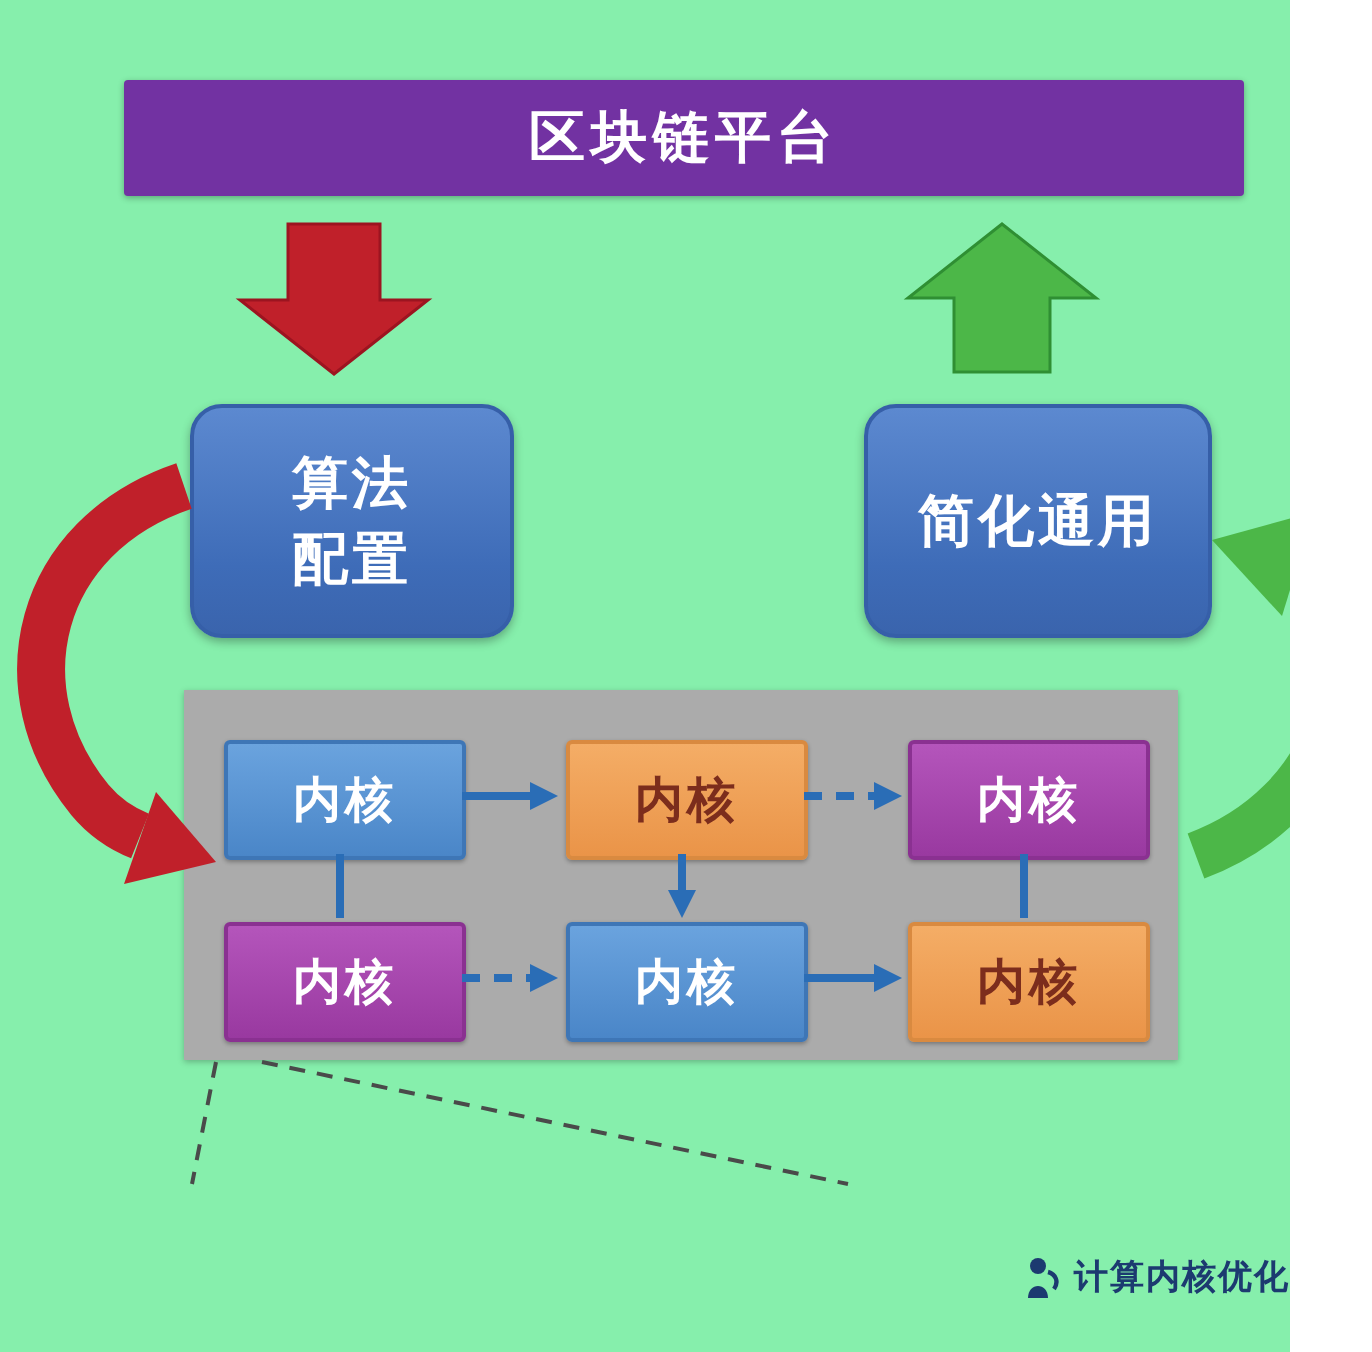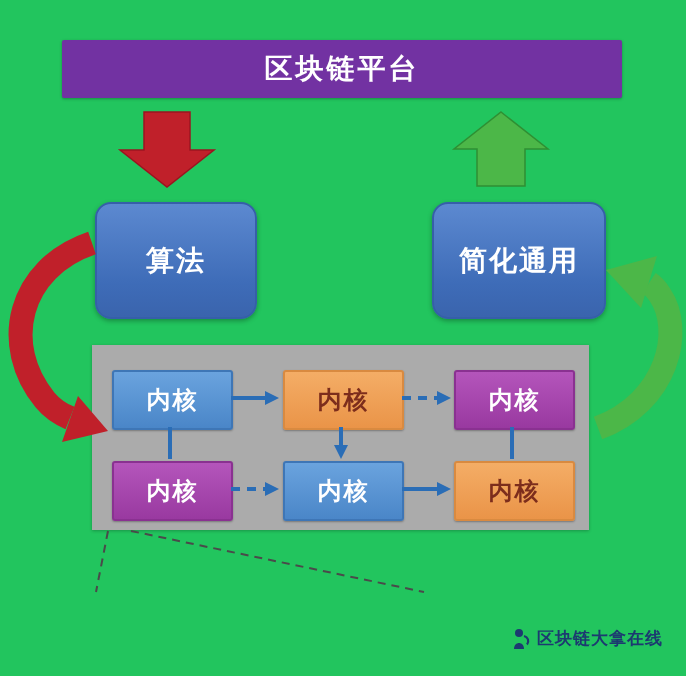--- a/index.html
+++ b/index.html
@@ -1,17 +1,17 @@
 <!DOCTYPE html>
 <html><head>
 <meta charset="utf-8">
 <style>
   html,body{margin:0;padding:0;}
   body{background:#ffffff;font-family:"DejaVu Sans","Liberation Sans",sans-serif;}
-  #canvas{position:relative;width:686px;height:676px;background:#22c55e;overflow:hidden;}
+  #canvas{position:relative;width:609px;height:676px;background:#86efac;overflow:hidden;padding-left:36px;}
   .abs{position:absolute;}
   .center{display:flex;align-items:center;justify-content:center;text-align:center;}
 
   .banner{left:62px;top:40px;width:560px;height:58px;background:#7232a2;color:#ffffff;
           font-size:28px;font-weight:bold;letter-spacing:3px;border-radius:2px;
           box-shadow:0 1px 3px rgba(0,0,0,.3);}
 
   .flow-box{width:158px;height:113px;border-radius:16px;
             background:linear-gradient(180deg,#5c89d0 0%,#3e6cb8 70%,#3a64ad 100%);
             border:2px solid #365fa8;color:#ffffff;font-size:28px;font-weight:bold;
@@ -48,20 +48,21 @@
 
 <div id="canvas">
 
   <div class="abs center banner">
     <span>区块链平台</span>
   </div>
 
   <div class="abs center flow-box" id="algo-box">
     <div>
       <div>算法</div>
+      <div>配置</div>
     </div>
   </div>
 
   <div class="abs center flow-box" id="arch-box">
     <div>
       <div>简化通用</div>
     </div>
   </div>
 
   <div class="abs gray-panel"></div>
@@ -85,21 +86,21 @@
       <span>内核</span>
     </div>
 
 
   <div class="abs watermark">
     <svg width="20" height="22" viewBox="0 0 20 22">
       <circle cx="7" cy="5" r="4" fill="#1c3a70"></circle>
       <path d="M2,21 C2,13 12,13 12,21 Z" fill="#1c3a70"></path>
       <path d="M12,8 C16,9 17.5,13 15,16.5" stroke="#1c3a70" stroke-width="2.2" fill="none"></path>
     </svg>
-    <span>区块链大拿在线</span>
+    <span>计算内核优化</span>
   </div>
 
   <svg class="abs" id="overlay" width="686" height="676" viewBox="0 0 686 676">
     <defs>
       <marker id="mk-blue" markerUnits="userSpaceOnUse" markerWidth="14" markerHeight="14" refX="3" refY="7" orient="auto">
         <path d="M0,0 L14,7 L0,14 Z" fill="#2a6db6"></path>
       </marker>
     </defs>
 
     <polygon points="144,112 190,112 190,150 214,150 167,187 120,150 144,150" fill="#c0202a" stroke="#9c1420" stroke-width="1.5"></polygon>

